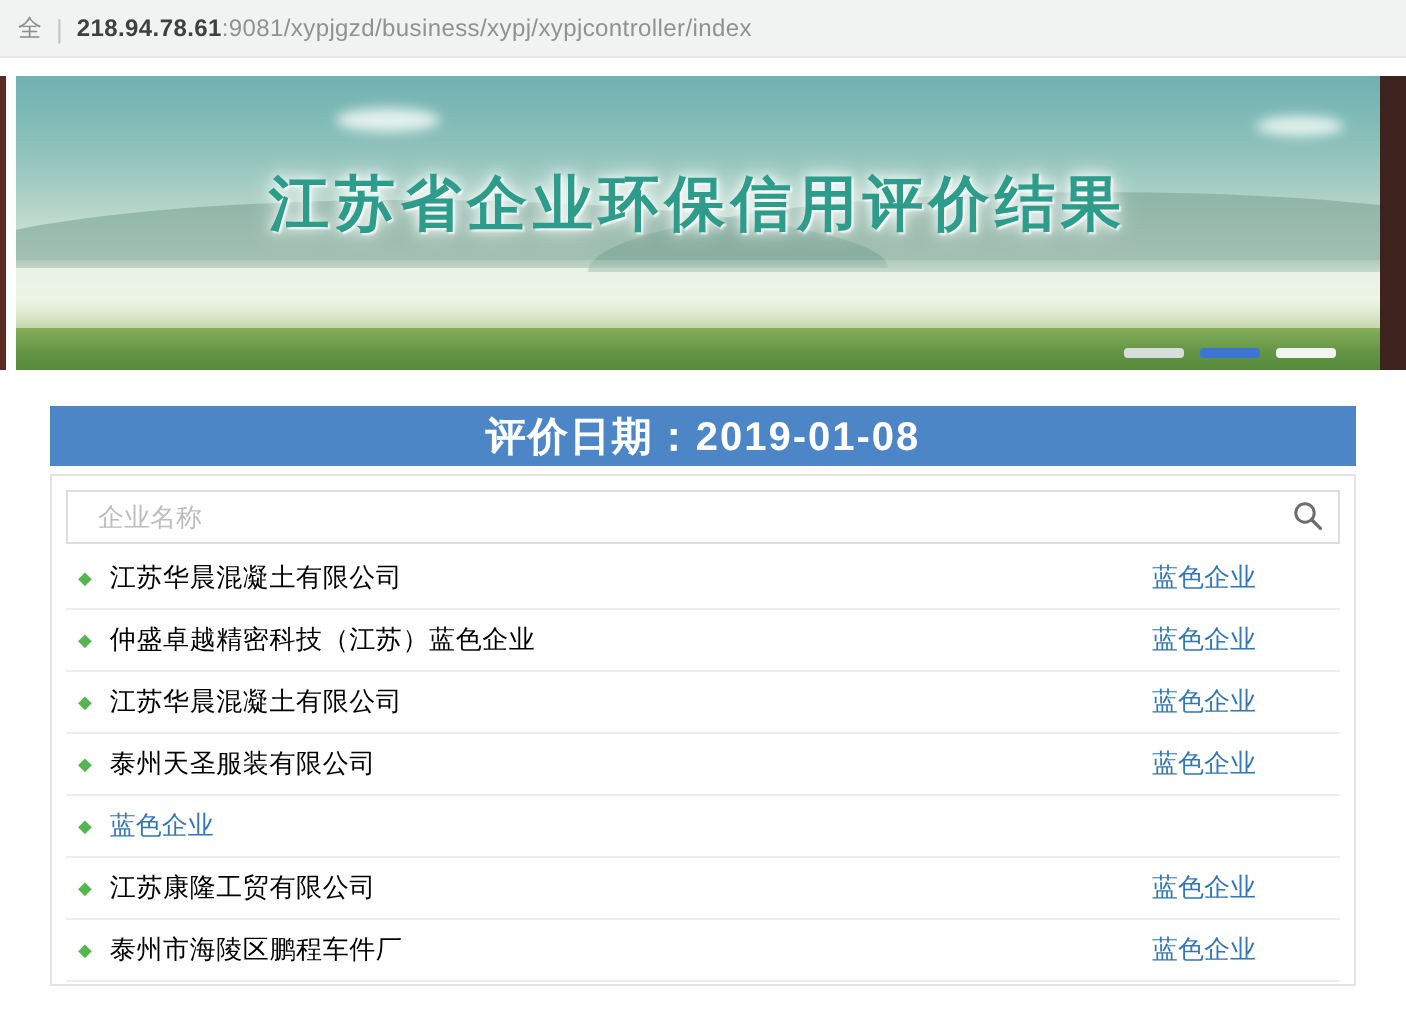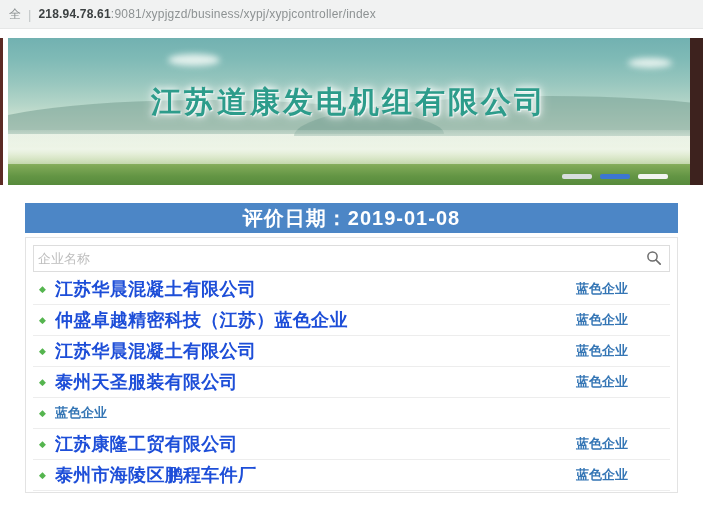--- a/index.html
+++ b/index.html
@@ -45,31 +45,31 @@
   
   .date-header { position:absolute; left:25px; top:203px; width:653px; height:30px;
       background:#4c86c6; color:#fff; font-size:20px; font-weight:bold;
       display:flex; align-items:center; justify-content:center; letter-spacing:1px; }
 
   
   .panel { position:absolute; left:25px; top:237px; width:653px; height:256px;
            border:1px solid #e3e3e3; background:#fff; padding:7px 7px 0 7px; }
   .search-wrap { position:relative; width:100%; height:27px; margin-bottom:2px; }
   .search-input { width:100%; height:27px; border:1px solid #ddd; background:#fff;
-      padding:0 32px 0 4px; font-size:13px; color:#15803d; outline:none;
+      padding:0 32px 0 15px; font-size:13px; color:#15803d; outline:none;
       font-family:"Liberation Sans","DejaVu Sans",sans-serif; }
   .search-input::placeholder { color:#bdbdbd; }
   .search-icon { position:absolute; right:8px; top:5px; width:16px; height:16px; cursor:pointer; }
   .row { display:flex; align-items:center; height:31px; border-bottom:1px solid #ededed;
          padding:0 42px 0 6px; cursor:pointer; }
   .row:last-child { border-bottom:1px solid #ededed; }
   .bullet { color:#55b54f; font-size:9px; margin-right:9px; line-height:1; }
-  .cname { flex:1; font-size:18px; color:#1d4ed8; letter-spacing:.3px;
-           white-space:nowrap; overflow:hidden; text-overflow:ellipsis;font-weight:bold; }
-  .rating { font-size:13px; color:#3576b5; text-decoration:none;font-weight:bold; }
+  .cname { flex:1; font-size:13px; color:#000000; letter-spacing:.3px;
+           white-space:nowrap; overflow:hidden; text-overflow:ellipsis; }
+  .rating { font-size:13px; color:#3576b5; text-decoration:none; }
 </style>
 </head>
 <body>
 
 <div class="page">
 
   <div class="urlbar">
     <span class="sec">全</span>
     <span class="div">|</span>
     <span class="host">218.94.78.61</span>
@@ -77,21 +77,21 @@
   </div>
 
   <div class="banner">
     <div class="banner-strip-left"></div>
     <div class="banner-img">
       <div class="cloud c1"></div>
       <div class="cloud c2"></div>
       <div class="mountain m1"></div>
       <div class="mountain m2"></div>
       <div class="mist"></div>
-      <div class="banner-title">江苏道康发电机组有限公司</div>
+      <div class="banner-title">江苏省企业环保信用评价结果</div>
       <div class="carousel">
         <span class="bar b1"></span>
         <span class="bar b2"></span>
         <span class="bar b3"></span>
       </div>
     </div>
     <div class="banner-strip-right"></div>
   </div>
 
   <div class="date-header">评价日期：2019-01-08</div>

